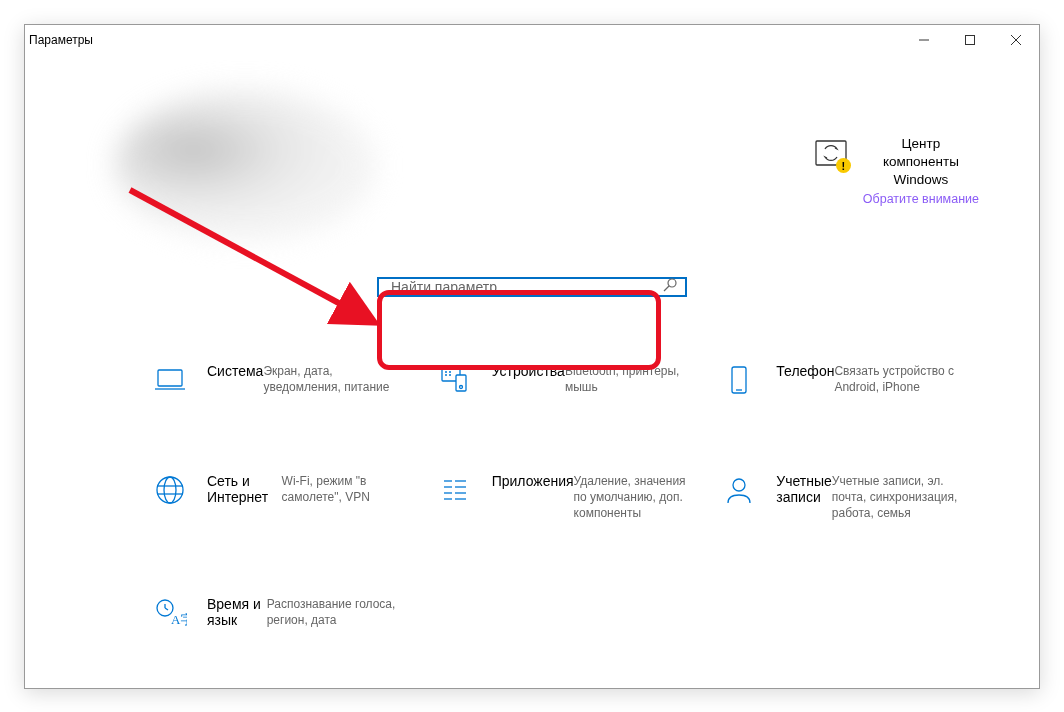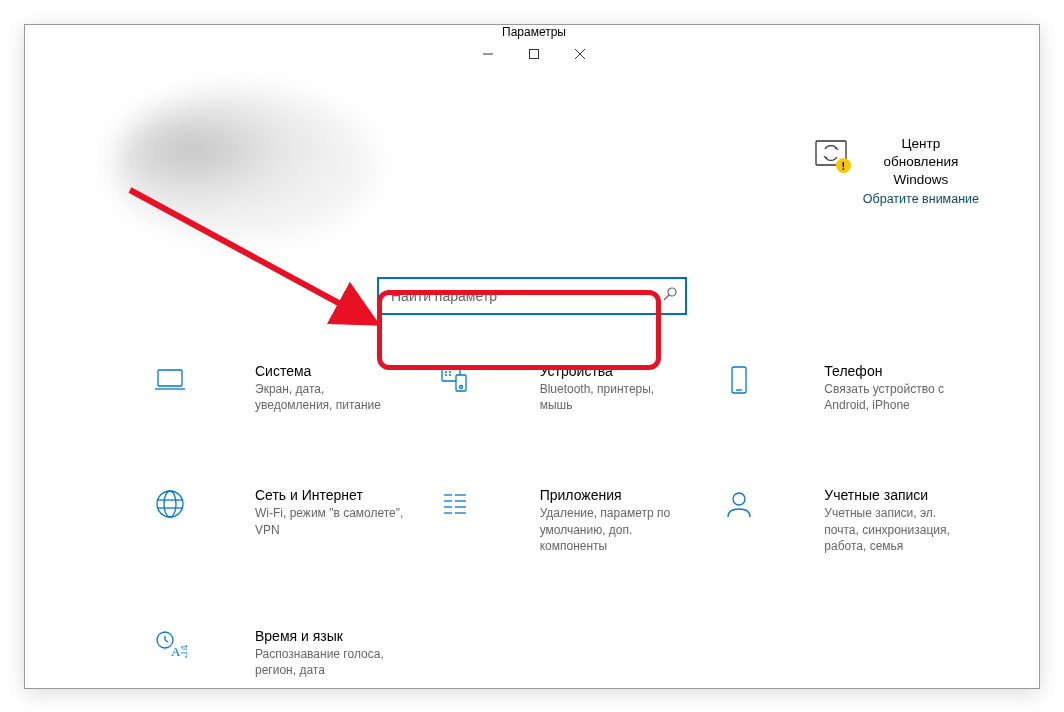--- a/index.html
+++ b/index.html
@@ -27,21 +27,20 @@
       border: 1px solid #999;
       box-shadow: 0 4px 20px rgba(0,0,0,0.15);
     }
     
     .titlebar {
       height: 30px;
       display: flex;
       align-items: center;
       justify-content: space-between;
       padding-left: 4px;
-      flex-direction: column;
     }
     
     .titlebar-title {
       font-size: 12px;
       color: #000;
     }
     
     .window-controls {
       display: flex;
       height: 100%;
@@ -117,35 +116,35 @@
     }
     
     .update-title {
       font-size: 13.5px;
       color: #000;
       line-height: 1.35;
     }
     
     .update-subtitle {
       font-size: 12.5px;
-      color: #0c4a6e;
+      color: #8b5cf6;
       margin-top: 2px;
     }
     
     .search-container {
       position: absolute;
       top: 222px;
       left: 50%;
       transform: translateX(-50%);
       width: 310px;
     }
     
     .search-box {
       width: 100%;
-      height: 38px;
+      height: 20px;
       border: 2px solid #006fc5;
       padding: 0 36px 0 12px;
       font-size: 14px;
       color: #666;
       outline: none;
       font-family: inherit;
     }
     
     .search-box::placeholder {
       color: #666;
@@ -183,23 +182,22 @@
       height: 38px;
       flex-shrink: 0;
       display: flex;
       align-items: center;
       justify-content: center;
       color: #6d28d9;
     }
     
     .category-text {
       display: flex;
-      flex-direction: column;
+      flex-direction: row;
       padding-top: 2px;
-      margin-left: 48px;
     }
     
     .category-title {
       font-size: 14px;
       color: #000;
       margin-bottom: 2px;
     }
     
     .category-desc {
       font-size: 12px;
@@ -262,21 +260,21 @@
     <div class="update-area">
       <div class="update-icon">
         <svg viewBox="0 0 36 36" fill="none" stroke="#333" stroke-width="1.3">
           <rect x="3" y="6" width="30" height="24" rx="1"></rect>
           <path d="M 12 14 A 7 7 0 0 1 24 14 L 22 13 M 24 22 A 7 7 0 0 1 12 22 L 14 23"></path>
         </svg>
         <div class="update-badge">!</div>
       </div>
       <div class="update-text">
         <span class="update-title">Центр</span>
-        <span class="update-title">обновления</span>
+        <span class="update-title">компоненты</span>
         <span class="update-title">Windows</span>
         <span class="update-subtitle">Обратите внимание</span>
       </div>
     </div>
 
     <div class="search-container">
       <input type="text" class="search-box" placeholder="Найти параметр" style="">
       <span class="search-icon">
         <svg width="14" height="14" viewBox="0 0 14 14" fill="none" stroke="#666" stroke-width="1.2">
           <circle cx="9" cy="5" r="4"></circle>
@@ -355,21 +353,21 @@
             <line x1="6" y1="14" x2="14" y2="14"></line>
               <line x1="17" y1="14" x2="28" y2="14"></line>
             <line x1="6" y1="20" x2="14" y2="20"></line>
               <line x1="17" y1="20" x2="28" y2="20"></line>
             <line x1="6" y1="26" x2="14" y2="26"></line>
               <line x1="17" y1="26" x2="28" y2="26"></line>
           </svg>
         </div>
         <div class="category-text">
           <span class="category-title">Приложения</span>
-          <span class="category-desc">Удаление, параметр по умолчанию, доп. компоненты</span>
+          <span class="category-desc">Удаление, значения по умолчанию, доп. компоненты</span>
         </div>
       </div>
 
       <div class="category">
         <div class="category-icon">
           <svg width="34" height="34" viewBox="0 0 34 34" fill="none" stroke="#0078d4" stroke-width="1.3">
             <circle cx="17" cy="12" r="6"></circle>
             <path d="M 6 30 Q 6 22 17 22 Q 28 22 28 30"></path>
           </svg>
         </div>

